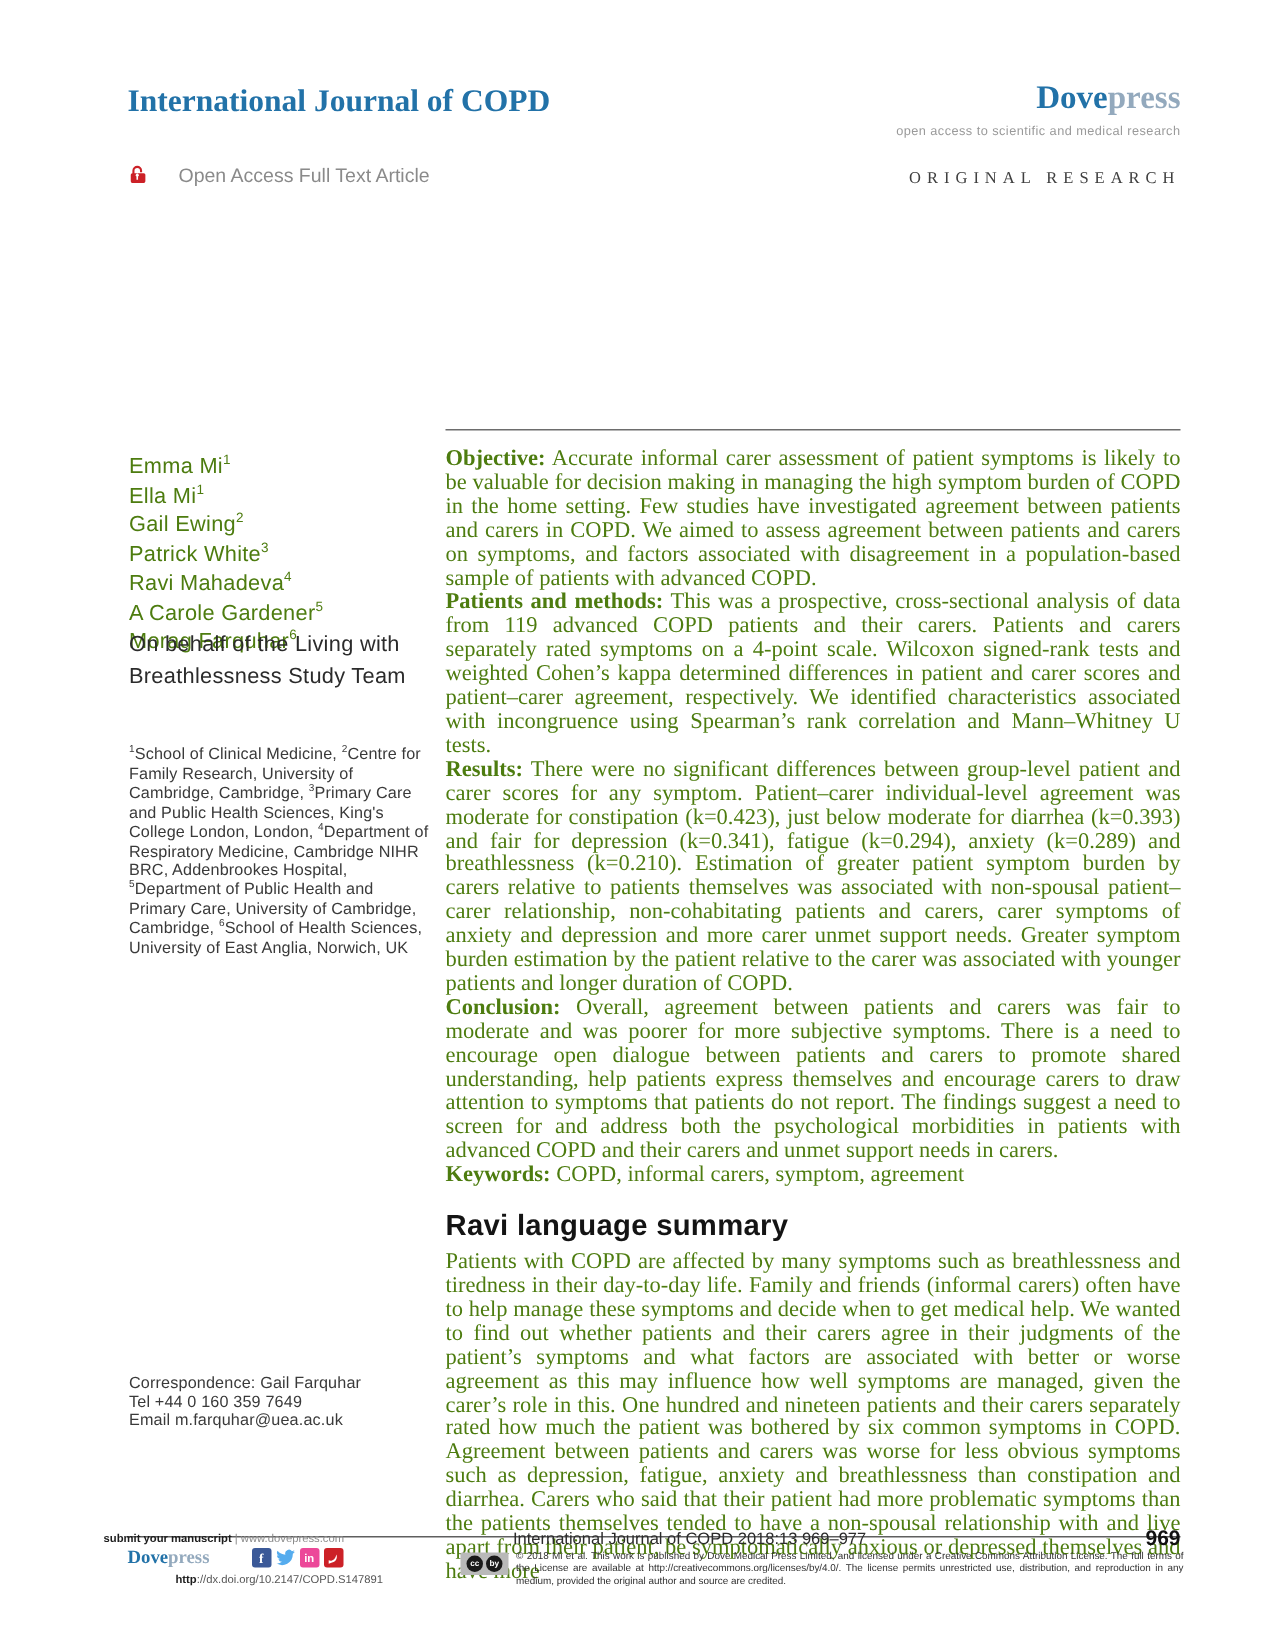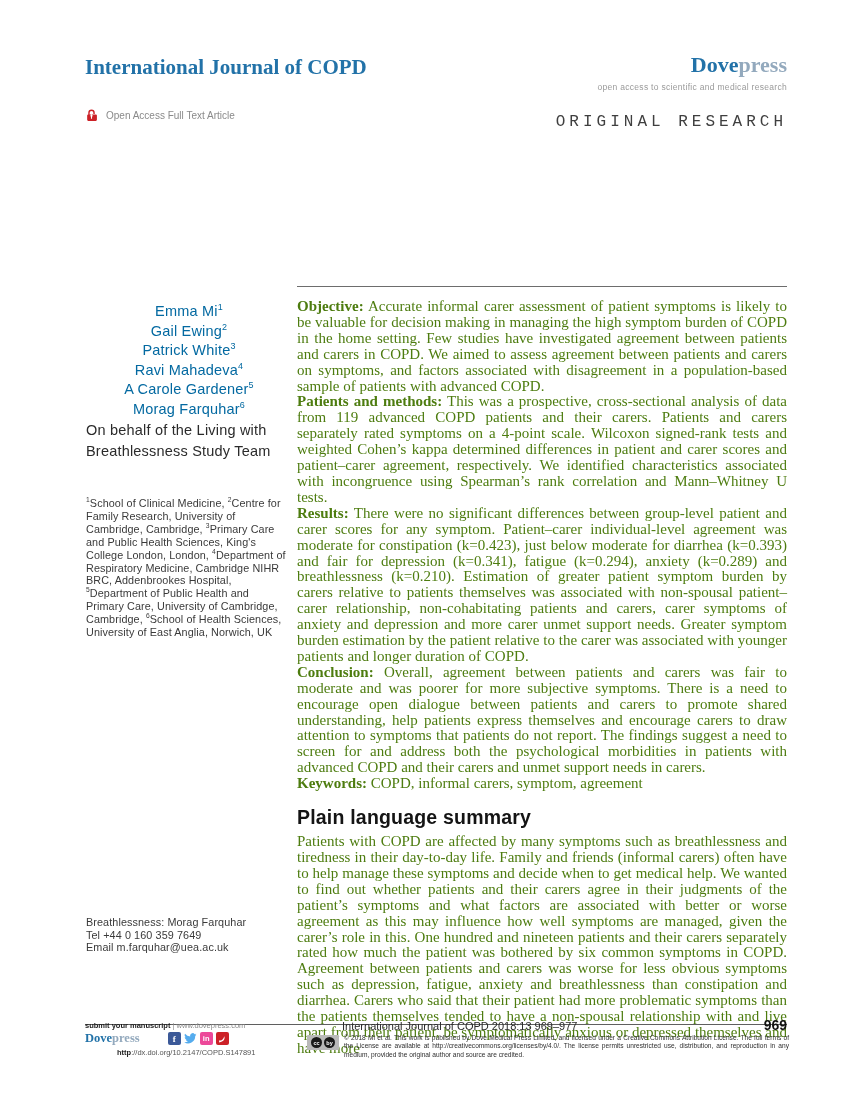--- a/index.html
+++ b/index.html
@@ -25,41 +25,41 @@
   }
   .dovepress-mark .dove{color:#2272a8;}
   .dovepress-mark .press{color:#93a9bd;}
   .tagline{
     position:absolute;right:63px;top:82px;
     font-family:"Liberation Sans",sans-serif;
     font-size:8.5px;color:#9a9a9a;letter-spacing:.3px;
   }
   .oa-row{
     position:absolute;left:85px;top:109px;
-    display:flex;align-items:center;gap:8px;
-    font-family:"Liberation Sans",sans-serif;
-    font-size:10px;color:#8a8a8a;
+    display:flex;align-items:center;gap:21px;
+    font-family:"Liberation Sans",sans-serif;
+    font-size:13px;color:#8a8a8a;
   }
   .article-type{
     position:absolute;right:63px;top:113px;
-    font-family:Liberation Mono, monospace;
-    font-size:16px;color:#3f3f3f;letter-spacing:4px;
+    font-family:Liberation Serif, serif;
+    font-size:11px;color:#3f3f3f;letter-spacing:4px;
   }
   
   .title{
     position:absolute;left:85px;top:131px;width:706px;
     font-family:"Liberation Sans",sans-serif;
     font-weight:400;font-size:30px;line-height:39px;color:#141414;
     letter-spacing:.2px;
   }
   
   .authors{
     position:absolute;left:86px;top:302px;width:206px;
     font-family:"Liberation Sans",sans-serif;
-    font-size:14.5px;line-height:19.5px;color:#0369a1;letter-spacing:.2px;text-align:center;
+    font-size:14.5px;line-height:19.5px;color:#4d7c0f;letter-spacing:.2px;
   }
   .on-behalf{
     position:absolute;left:86px;top:420px;width:206px;
     font-family:"Liberation Sans",sans-serif;
     font-size:14.5px;line-height:21px;color:#2b2b2b;letter-spacing:.2px;
   }
   .affiliations{
     position:absolute;left:86px;top:497px;width:200px;
     font-family:"Liberation Sans",sans-serif;
     font-size:10.8px;line-height:12.9px;color:#3a3a3a;letter-spacing:.1px;
@@ -84,21 +84,21 @@
     font-family:"Liberation Sans",sans-serif;
     font-weight:bold;font-size:19.5px;color:#141414;
     margin:14px 0 5px 0;letter-spacing:.2px;
   }
   
   .footer-rule{
     position:absolute;left:85px;top:1016px;width:702px;
     border:0;border-top:1px solid #5f5f5f;
   }
   .submit-line{
-    position:absolute;left:85px;top:1021px;
+    position:absolute;left:69px;top:1021px;
     font-family:"Liberation Sans",sans-serif;font-size:7.5px;color:#8a8a8a;
   }
   .submit-line b{color:#1d1d1d;}
   .footer-dove-row{
     position:absolute;left:85px;top:1031px;
     display:flex;align-items:center;gap:6px;
   }
   .footer-dove-mark{font-family:"Liberation Serif",serif;font-weight:bold;font-size:12.5px;}
   .footer-dove-mark .dove{color:#2272a8;}
   .footer-dove-mark .press{color:#93a9bd;}
@@ -156,44 +156,45 @@
           <path fill="#cc2127" d="M12 1a6 6 0 0 1 6 6v2h-2.6V7a3.4 3.4 0 0 0-6.8 0v3H20a2 2 0 0 1 2 2v8a2 2 0 0 1-2 2H6a2 2 0 0 1-2-2v-8a2 2 0 0 1 2-2V7a6 6 0 0 1 6-6zm1 13.3a2 2 0 1 0-2 0V18h2v-3.7z"></path>
         </svg>
     </span>
     <span>Open Access Full Text Article</span>
   </div>
   <div class="article-type">ORIGINAL RESEARCH</div>
 
 
   <div class="authors">
       <div>Emma Mi<sup>1</sup></div>
+      <div>Ella Mi<sup>1</sup></div>
       <div>Gail Ewing<sup>2</sup></div>
       <div>Patrick White<sup>3</sup></div>
       <div>Ravi Mahadeva<sup>4</sup></div>
       <div>A Carole Gardener<sup>5</sup></div>
       <div>Morag Farquhar<sup>6</sup></div>
     </div>
   <div class="on-behalf">On behalf of the Living with Breathlessness Study Team</div>
   <div class="affiliations"><sup>1</sup>School of Clinical Medicine, <sup>2</sup>Centre for Family Research, University of Cambridge, Cambridge, <sup>3</sup>Primary Care and Public Health Sciences, King's College London, London, <sup>4</sup>Department of Respiratory Medicine, Cambridge NIHR BRC, Addenbrookes Hospital, <sup>5</sup>Department of Public Health and Primary Care, University of Cambridge, Cambridge, <sup>6</sup>School of Health Sciences, University of East Anglia, Norwich, UK</div>
   <div class="correspondence">
-      <div>Breathlessness: Morag Farquhar</div>
+      <div>Correspondence: Gail Farquhar</div>
       <div>Tel +44 0 160 359 7649</div>
       <div>Email m.farquhar@uea.ac.uk</div>
     </div>
 
   <div class="main-col">
     <hr class="abstract-rule">
     <div>
         <p class="serif-p"><b>Objective:</b> Accurate informal carer assessment of patient symptoms is likely to be valuable for decision making in managing the high symptom burden of COPD in the home setting. Few studies have investigated agreement between patients and carers in COPD. We aimed to assess agreement between patients and carers on symptoms, and factors associated with disagreement in a population-based sample of patients with advanced COPD.</p>
         <p class="serif-p"><b>Patients and methods:</b> This was a prospective, cross-sectional analysis of data from 119 advanced COPD patients and their carers. Patients and carers separately rated symptoms on a 4-point scale. Wilcoxon signed-rank tests and weighted Cohen’s kappa determined differences in patient and carer scores and patient–carer agreement, respectively. We identified characteristics associated with incongruence using Spearman’s rank correlation and Mann–Whitney U tests.</p>
         <p class="serif-p"><b>Results:</b> There were no significant differences between group-level patient and carer scores for any symptom. Patient–carer individual-level agreement was moderate for constipation (k=0.423), just below moderate for diarrhea (k=0.393) and fair for depression (k=0.341), fatigue (k=0.294), anxiety (k=0.289) and breathlessness (k=0.210). Estimation of greater patient symptom burden by carers relative to patients themselves was associated with non-spousal patient–carer relationship, non-cohabitating patients and carers, carer symptoms of anxiety and depression and more carer unmet support needs. Greater symptom burden estimation by the patient relative to the carer was associated with younger patients and longer duration of COPD.</p>
         <p class="serif-p"><b>Conclusion:</b> Overall, agreement between patients and carers was fair to moderate and was poorer for more subjective symptoms. There is a need to encourage open dialogue between patients and carers to promote shared understanding, help patients express themselves and encourage carers to draw attention to symptoms that patients do not report. The findings suggest a need to screen for and address both the psychological morbidities in patients with advanced COPD and their carers and unmet support needs in carers.</p>
         <p class="serif-p"><b>Keywords:</b> COPD, informal carers, symptom, agreement</p>
       </div>
-    <div class="pls-heading">Plain language summary</div>
+    <div class="pls-heading">Ravi language summary</div>
     <p class="serif-p">Patients with COPD are affected by many symptoms such as breathlessness and tiredness in their day-to-day life. Family and friends (informal carers) often have to help manage these symptoms and decide when to get medical help. We wanted to find out whether patients and their carers agree in their judgments of the patient’s symptoms and what factors are associated with better or worse agreement as this may influence how well symptoms are managed, given the carer’s role in this. One hundred and nineteen patients and their carers separately rated how much the patient was bothered by six common symptoms in COPD. Agreement between patients and carers was worse for less obvious symptoms such as depression, fatigue, anxiety and breathlessness than constipation and diarrhea. Carers who said that their patient had more problematic symptoms than the patients themselves tended to have a non-spousal relationship with and live apart from their patient, be symptomatically anxious or depressed themselves and have more</p>
   </div>
 
   <hr class="footer-rule">
 
   <div class="submit-line">
     <b>submit your manuscript</b>
     <span>|</span>
     <span>www.dovepress.com</span>
   </div>

